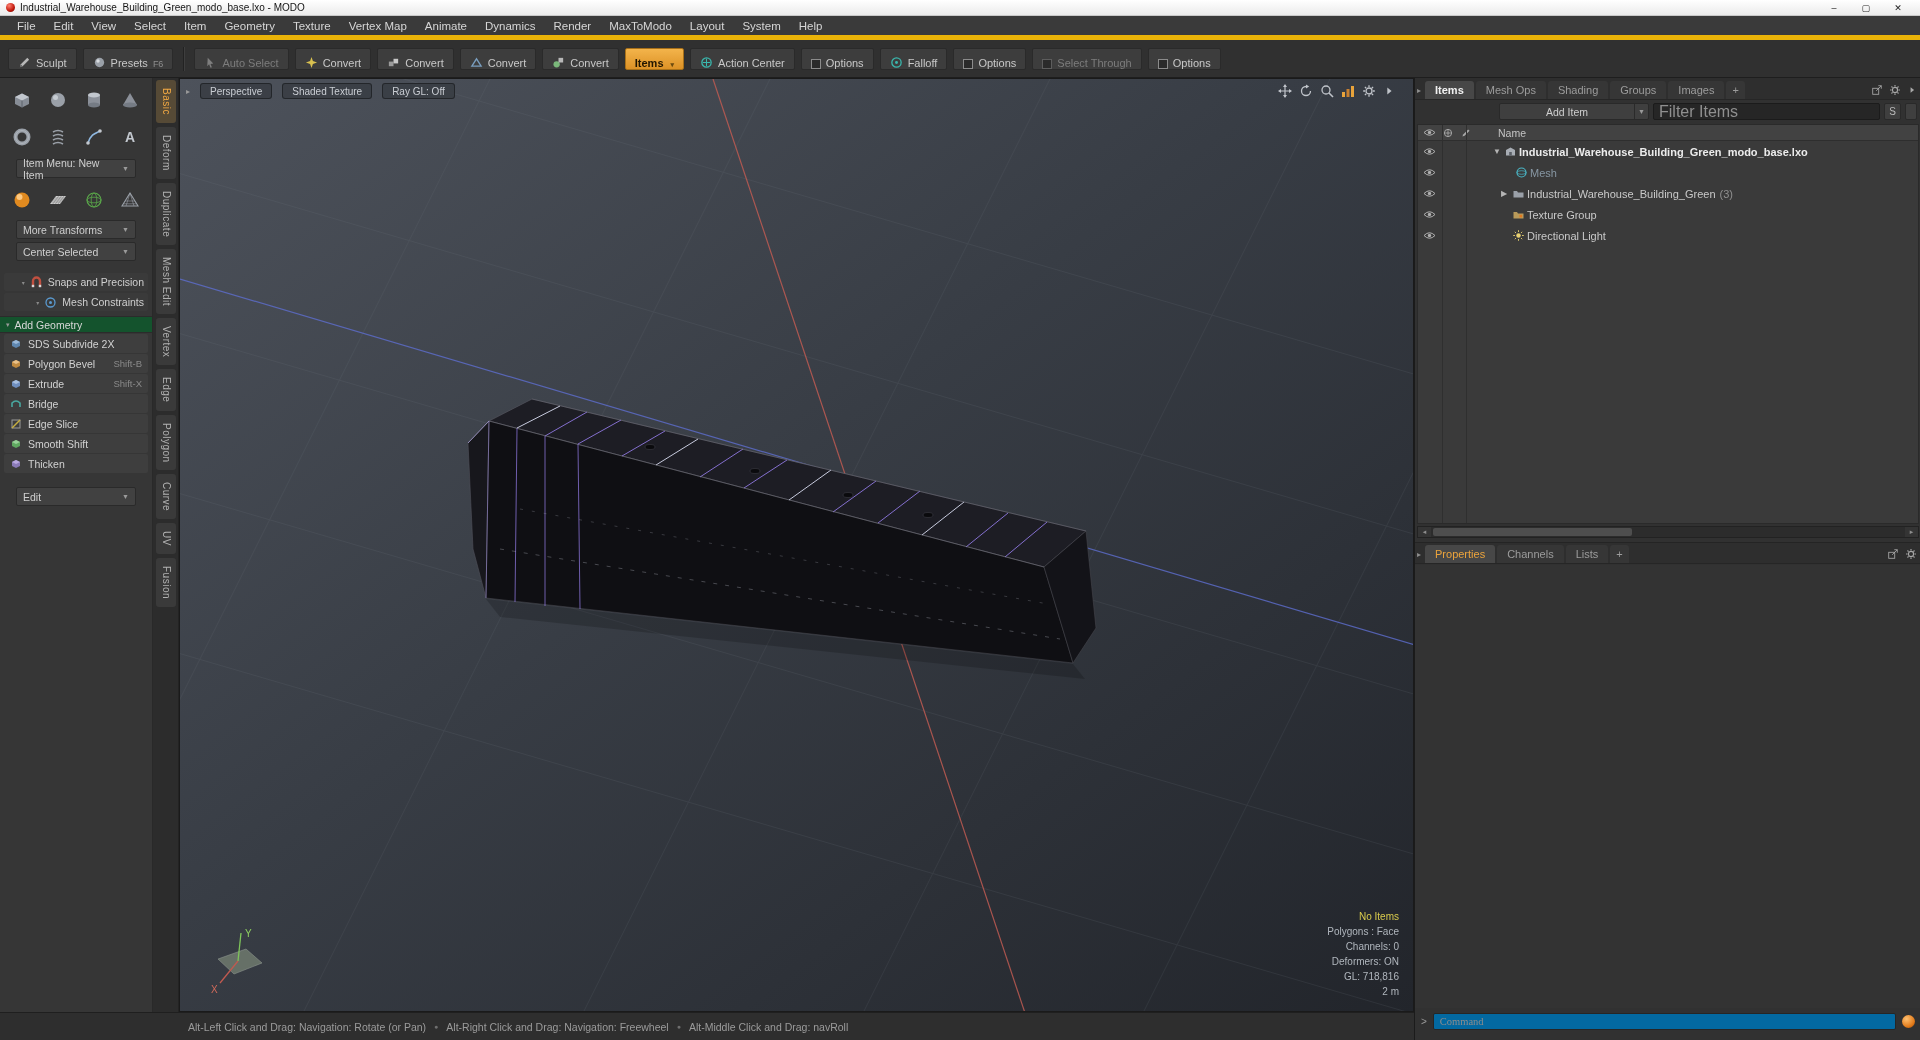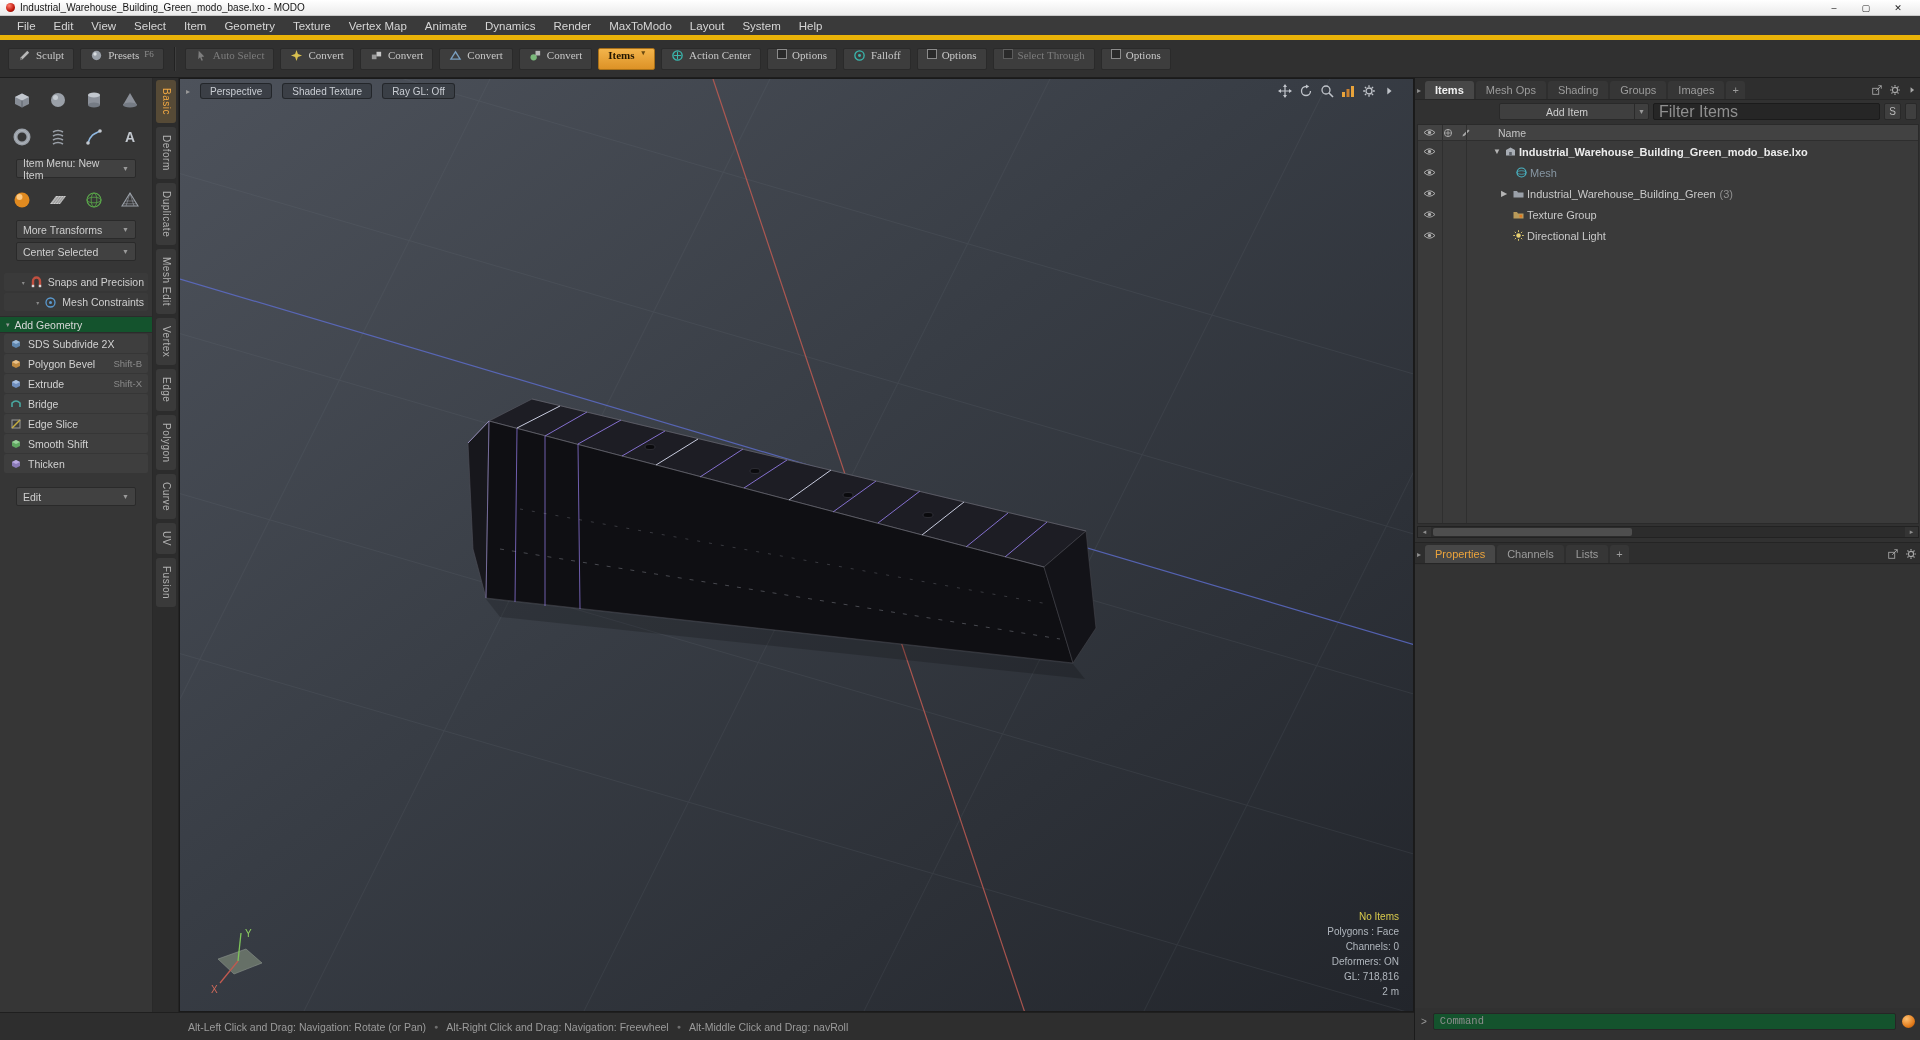--- a/index.html
+++ b/index.html
@@ -18,22 +18,22 @@
              font-size:9px; color:#222; }
 
   
   .menubar { position:absolute; left:0; top:16px; width:1920px; height:24px; background:#3a3a3a;
              border-bottom:5px solid #eab308; display:flex; align-items:center; padding-left:8px; }
   .menu-item { padding:0 9px; font-size:11.5px; color:#d6d6d6; line-height:24px; }
 
   
   .toolbar { position:absolute; left:0; top:40px; width:1920px; height:38px; background:#303030;
              border-bottom:1px solid #1e1e1e; display:flex; align-items:center; padding:0 8px; gap:6px; }
-  .tbtn { display:inline-flex; align-items:flex-start; gap:5px; height:22px; padding:0 9px;
-          background:#3d3d3d; border:1px solid #2a2a2a; border-radius:2px; font-size:11px; color:#c8c8c8;font-family:Liberation Serif, serif; }
+  .tbtn { display:inline-flex; align-items:flex-end; gap:5px; height:22px; padding:0 9px;
+          background:#3d3d3d; border:1px solid #2a2a2a; border-radius:2px; font-size:11px; color:#c8c8c8; }
   .tbtn.disabled { color:#7c7c7c; }
   .tbtn.accent { background:linear-gradient(#f3b44b,#dd9226); color:#221600; border-color:#a87018; font-weight:bold; }
   .tb-sep { width:1px; height:24px; background:#222; box-shadow:1px 0 0 #3e3e3e; margin:0 4px; }
   .shortcut { font-size:9px; color:#8e8e8e; }
   .checkbox { width:10px; height:10px; border:1px solid #8b8b8b; background:#2a2a2a; display:inline-block; }
   .checkbox.dim { border-color:#5d5d5d; }
   .chev { font-size:7px; color:#6b4a10; margin-left:2px; }
 
   
   .sidebar { position:absolute; left:0; top:78px; width:153px; height:934px; background:#363636;
@@ -128,22 +128,22 @@
   .hs-thumb { position:absolute; left:2px; top:1px; bottom:1px; width:42%; background:#4e4e4e; border-radius:2px; }
 
   .rp-tabs2 { position:absolute; left:0; top:464px; width:506px; height:22px; background:#2e2e2e;
               display:flex; align-items:flex-end; padding:0 4px 0 2px; gap:2px;
               border-top:1px solid #242424; border-bottom:1px solid #262626; }
   .props-empty { position:absolute; left:0; top:487px; width:506px; height:443px; background:#333333; }
 
   .cmd-row { position:absolute; left:0; top:932px; width:506px; height:22px; display:flex;
              align-items:center; padding:0 6px; gap:6px; }
   .cmd-arrow { font-size:10px; color:#9a9a9a; }
-  .cmd-input { flex:1; height:17px; background:#14532d; border:1px solid #262626; border-radius:2px;
-               color:#c0c0c0; font-size:10.5px; padding:0 6px; font-family:Liberation Mono, monospace; }
+  .cmd-input { flex:1; height:17px; background:#0369a1; border:1px solid #262626; border-radius:2px;
+               color:#c0c0c0; font-size:10.5px; padding:0 6px; font-family:Liberation Serif, serif; }
   .cmd-input::placeholder { color:#8d8d8d; }
   .cmd-dot { width:13px; height:13px; border-radius:50%;
              background:radial-gradient(circle at 35% 30%, #ffc070, #e07818 65%, #8a4005); }
 
   
   .bottombar { position:absolute; left:0; top:1012px; width:1414px; height:28px; background:#2e2e2e;
                border-top:1px solid #1f1f1f; display:flex; align-items:center; padding-left:188px;
                font-size:10.5px; color:#9b9b9b; }
   .bullet { color:#6f6f6f; font-size:7px; margin:0 8px; }
 </style>

